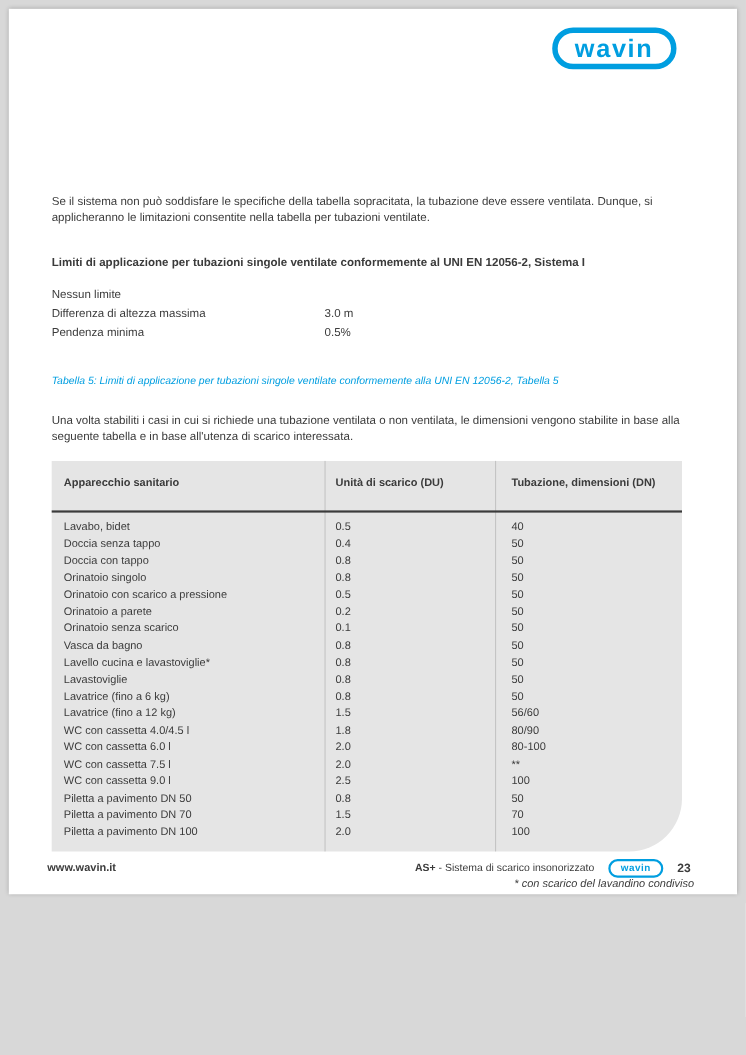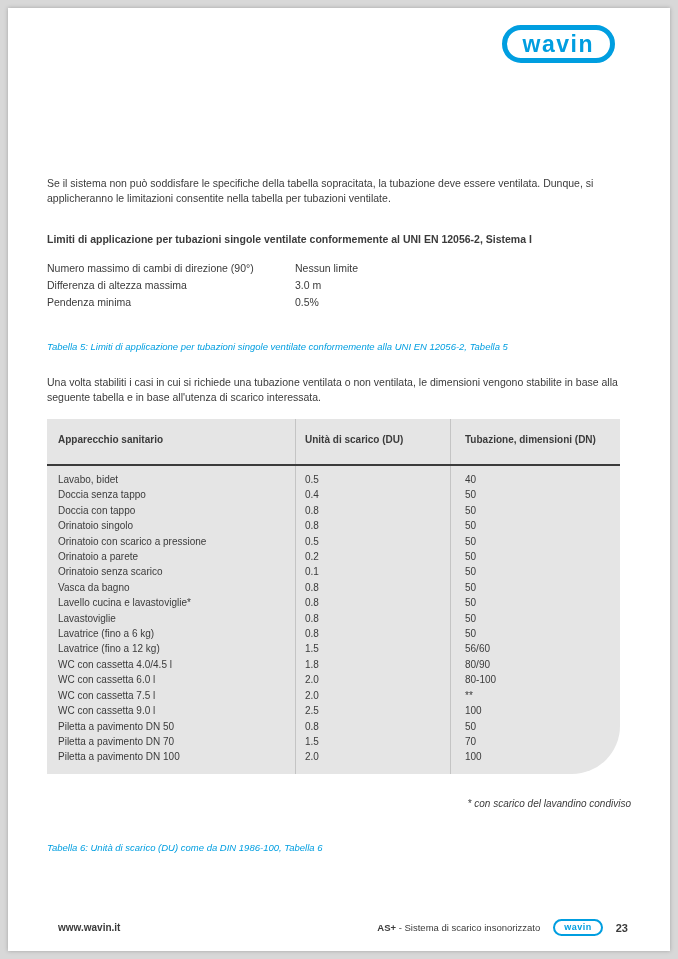--- a/index.html
+++ b/index.html
@@ -1,19 +1,19 @@
 <!DOCTYPE html>
 <html><head>
 <meta charset="utf-8">
 <style>
   * { margin:0; padding:0; box-sizing:border-box; }
   html, body { background:#d8d8d8; }
   body { font-family:"Liberation Sans", sans-serif; color:#3b3b3b; }
 
-  .page { position:relative; width:662px; height:943px; margin:8px; background:#ffffff; overflow:hidden; box-shadow:0 0 4px rgba(0,0,0,0.25); }
+  .page { position:relative; width:662px; height:805px; margin:8px; background:#ffffff; overflow:hidden; box-shadow:0 0 4px rgba(0,0,0,0.25); }
 
   
   .wavin-logo { position:absolute; top:17px; right:55px; height:38px; border:5px solid #009EE0; border-radius:22px; display:flex; align-items:center; padding:0 16px; background:#fff; }
   .wavin-logo .logo-text { color:#009EE0; font-weight:bold; font-size:23px; letter-spacing:1.5px; line-height:1; }
 
   .content { padding:168px 39px 0 39px; }
 
   .body-text { font-size:10.5px; line-height:15px; max-width:586px; }
   .section-heading { font-size:10.5px; font-weight:bold; margin-top:27px; }
 
@@ -35,21 +35,21 @@
   .col-divider.d2 { left:403px; }
   .du-body { padding:8px 0 9px 0; }
   .du-row { display:grid; grid-template-columns:248px 155px 170px; font-size:10px; line-height:15.4px; }
   .du-cell.c0 { padding-left:11px; }
   .du-cell.c1 { padding-left:10px; }
   .du-cell.c2 { padding-left:15px; }
 
   .footnotes { margin-top:22px; font-size:10px; font-style:italic; line-height:16px;text-align:right; }
 
   
-  .page-footer { position:absolute; left:50px; right:42px; bottom:15px; display:flex; justify-content:space-between; align-items:center; }
+  .page-footer { position:absolute; left:35px; right:42px; bottom:15px; display:flex; justify-content:space-between; align-items:center; }
   .site { font-weight:bold; font-size:10px; }
   .footer-right { display:flex; align-items:center; gap:13px; }
   .product { font-size:9.5px; }
   .product b { font-weight:bold; }
   .mini-logo { border:2px solid #009EE0; color:#009EE0; font-weight:bold; font-size:9px; border-radius:9px; padding:0 9px; line-height:13px; letter-spacing:0.5px; }
   .page-num { font-weight:bold; font-size:11px; }
 </style>
 </head>
 <body>
 
@@ -60,21 +60,20 @@
   </div>
 
   <div class="content">
 
     <p class="body-text">Se il sistema non può soddisfare le specifiche della tabella sopracitata, la tubazione deve essere ventilata. Dunque, si applicheranno le limitazioni consentite nella tabella per tubazioni ventilate.</p>
 
     <h2 class="section-heading">Limiti di applicazione per tubazioni singole ventilate conformemente al UNI EN 12056-2, Sistema I</h2>
 
     <div class="limits-list" id="limits-list">
         <div class="limit-row">
-          <span>Numero massimo di cambi di direzione (90°)</span>
           <span>Nessun limite</span>
         </div>
         <div class="limit-row">
           <span>Differenza di altezza massima</span>
           <span>3.0 m</span>
         </div>
         <div class="limit-row">
           <span>Pendenza minima</span>
           <span>0.5%</span>
         </div>

